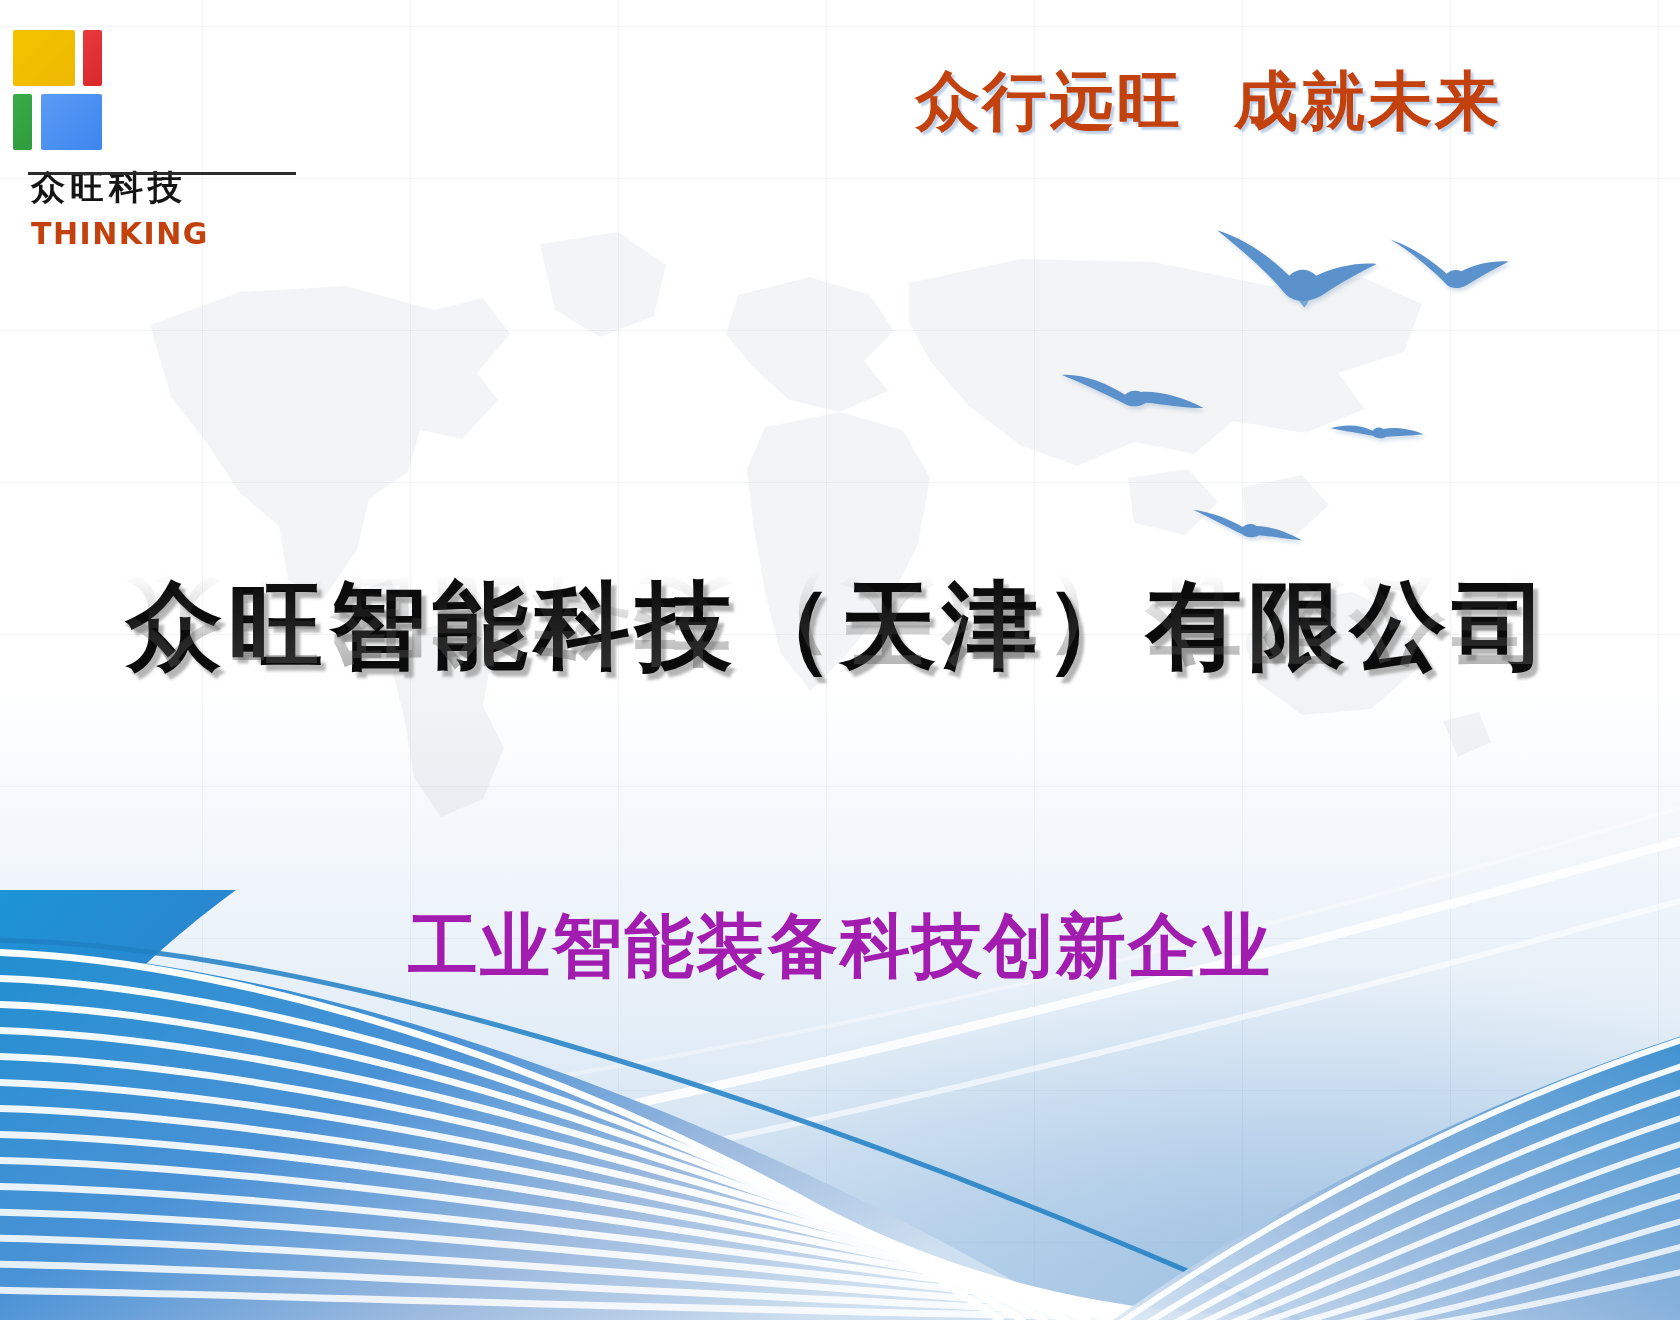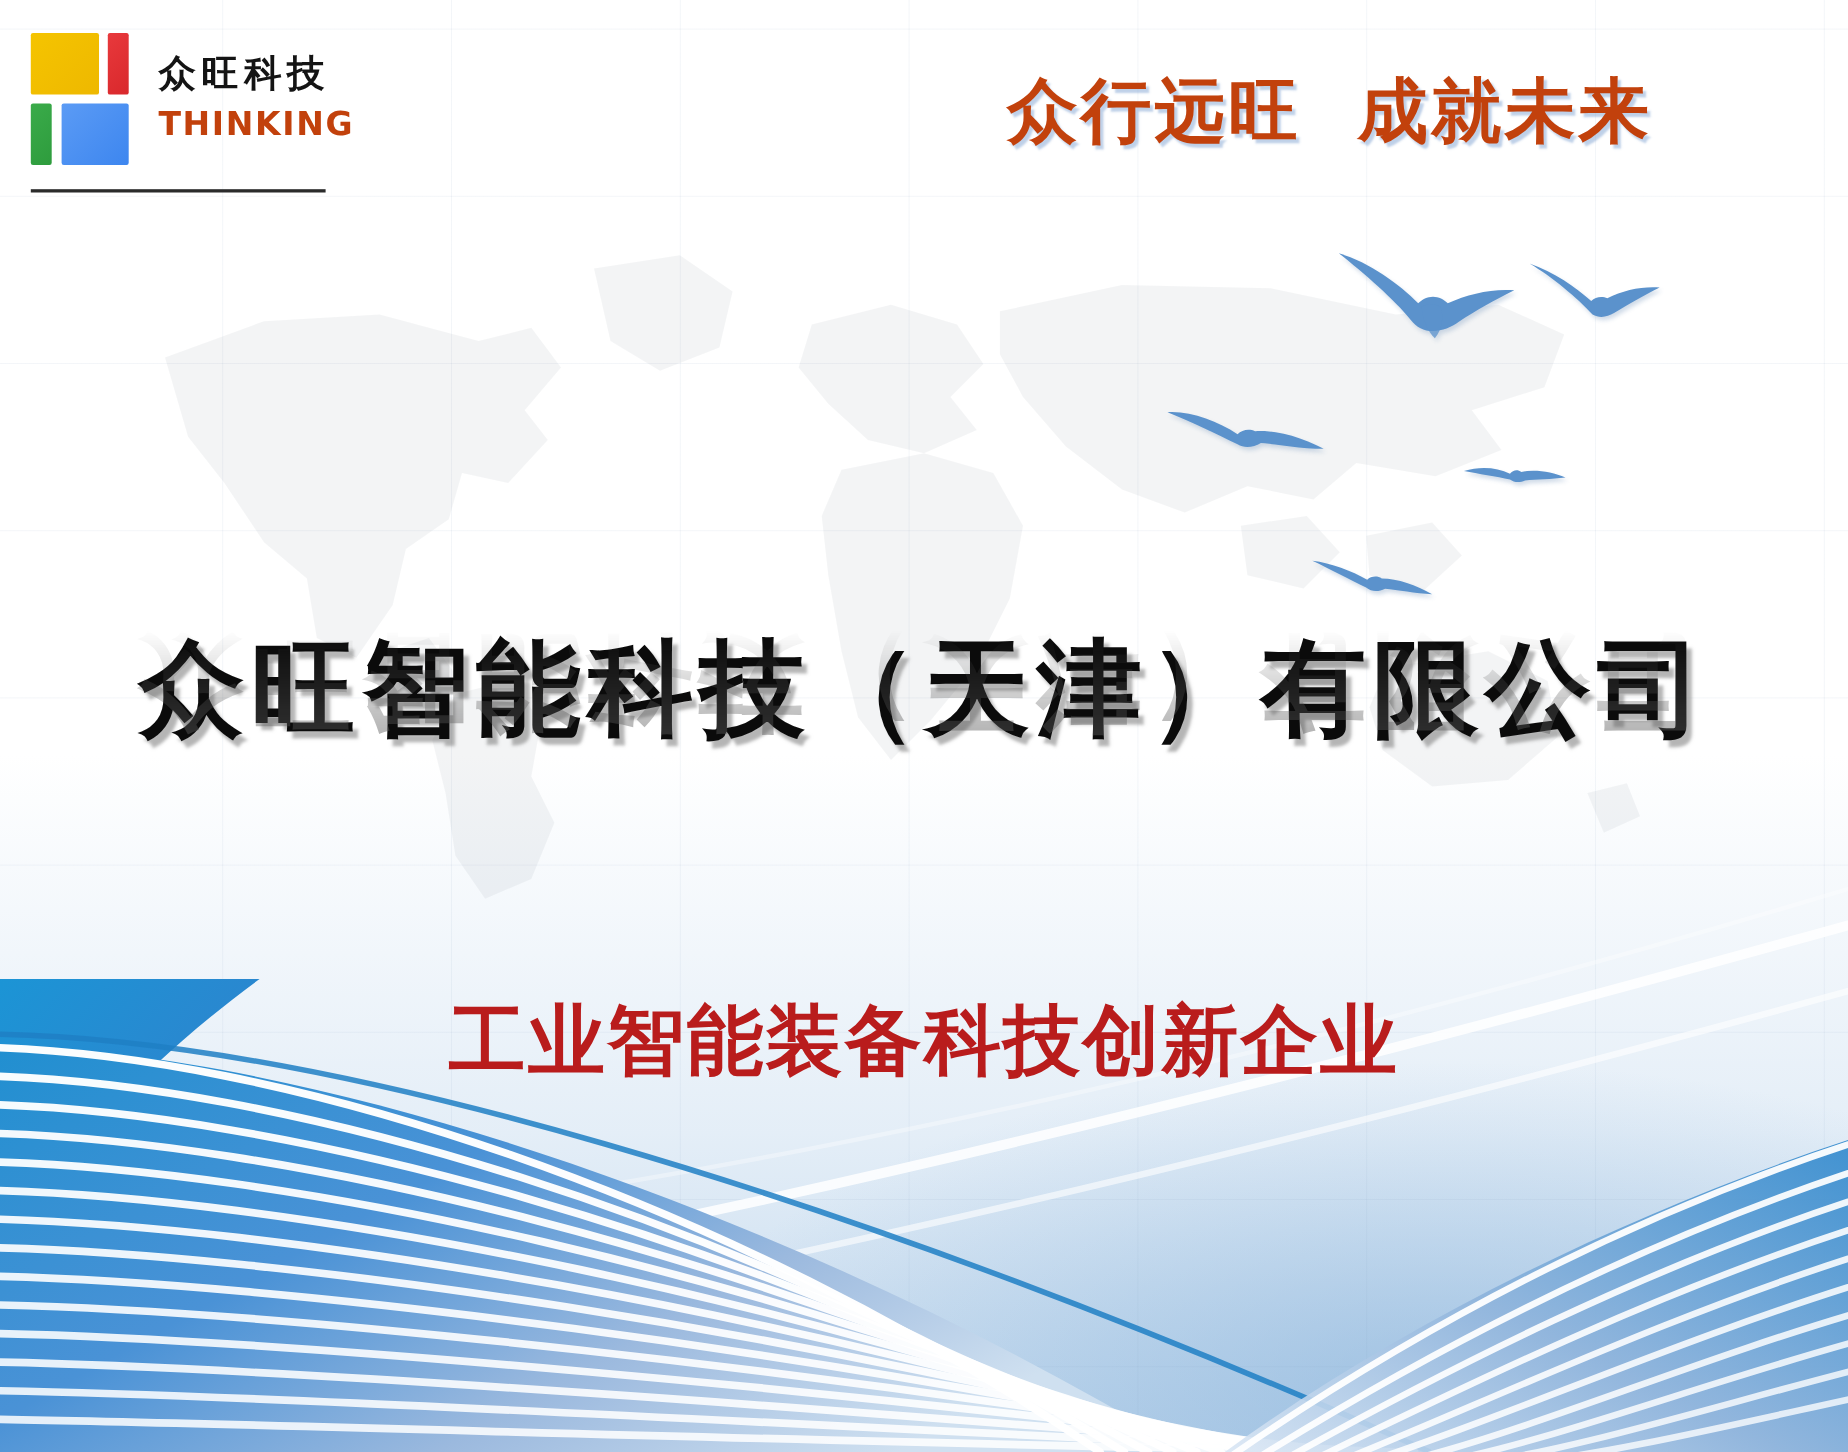--- a/index.html
+++ b/index.html
@@ -57,25 +57,26 @@
   .header {
     position: absolute;
     left: 0; top: 0;
     width: 100%;
     height: 185px;
     z-index: 20;
   }
 
   .logo {
     position: absolute;
-    left: 28px;
+    left: 13px;
     top: 30px;
     display: flex;
     align-items: flex-start;
     gap: 0;
+    flex-direction: column;
   }
   .logo-marks {
     position: relative;
     width: 98px;
     height: 120px;
   }
   .blk { position: absolute; border-radius: 2px; }
   .blk-yellow { left: 0;  top: 0;   width: 62px; height: 56px; background: linear-gradient(135deg,#f5c400,#eeb800); }
   .blk-red    { left: 70px; top: 0;  width: 19px; height: 56px; background: linear-gradient(135deg,#e8393c,#d9282c); }
   .blk-green  { left: 0;  top: 64px; width: 19px; height: 56px; background: linear-gradient(135deg,#3aab4a,#2e9c3d); }
@@ -171,21 +172,21 @@
   }
 
   .subtitle {
     position: absolute;
     left: 0;
     top: 900px;
     width: 100%;
     text-align: center;
     font-size: 70px;
     font-weight: 900;
-    color: #b91c1c;
+    color: #a21caf;
     letter-spacing: 2px;
     white-space: nowrap;
     z-index: 15;
     font-family: "DejaVu Sans", "Liberation Sans", sans-serif;
   }
 
   
   .ribbon {
     position: absolute;
     left: 0;

